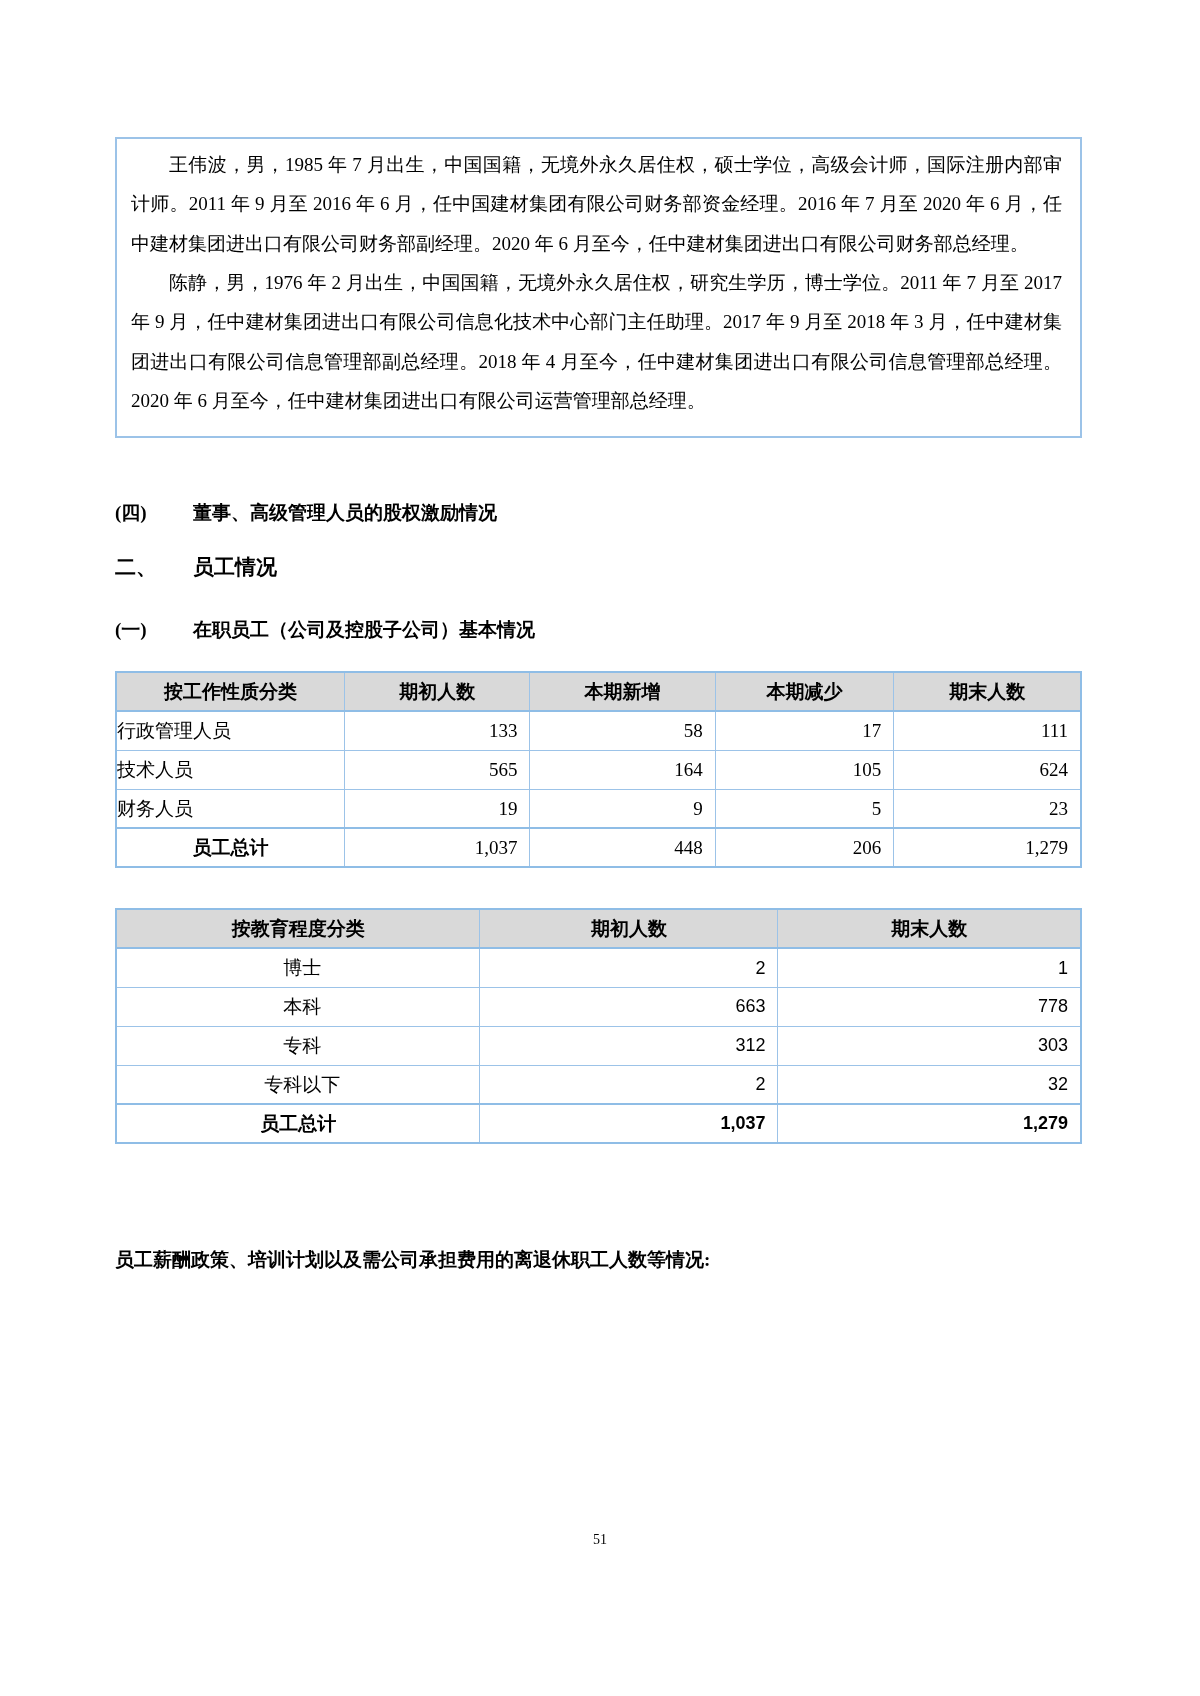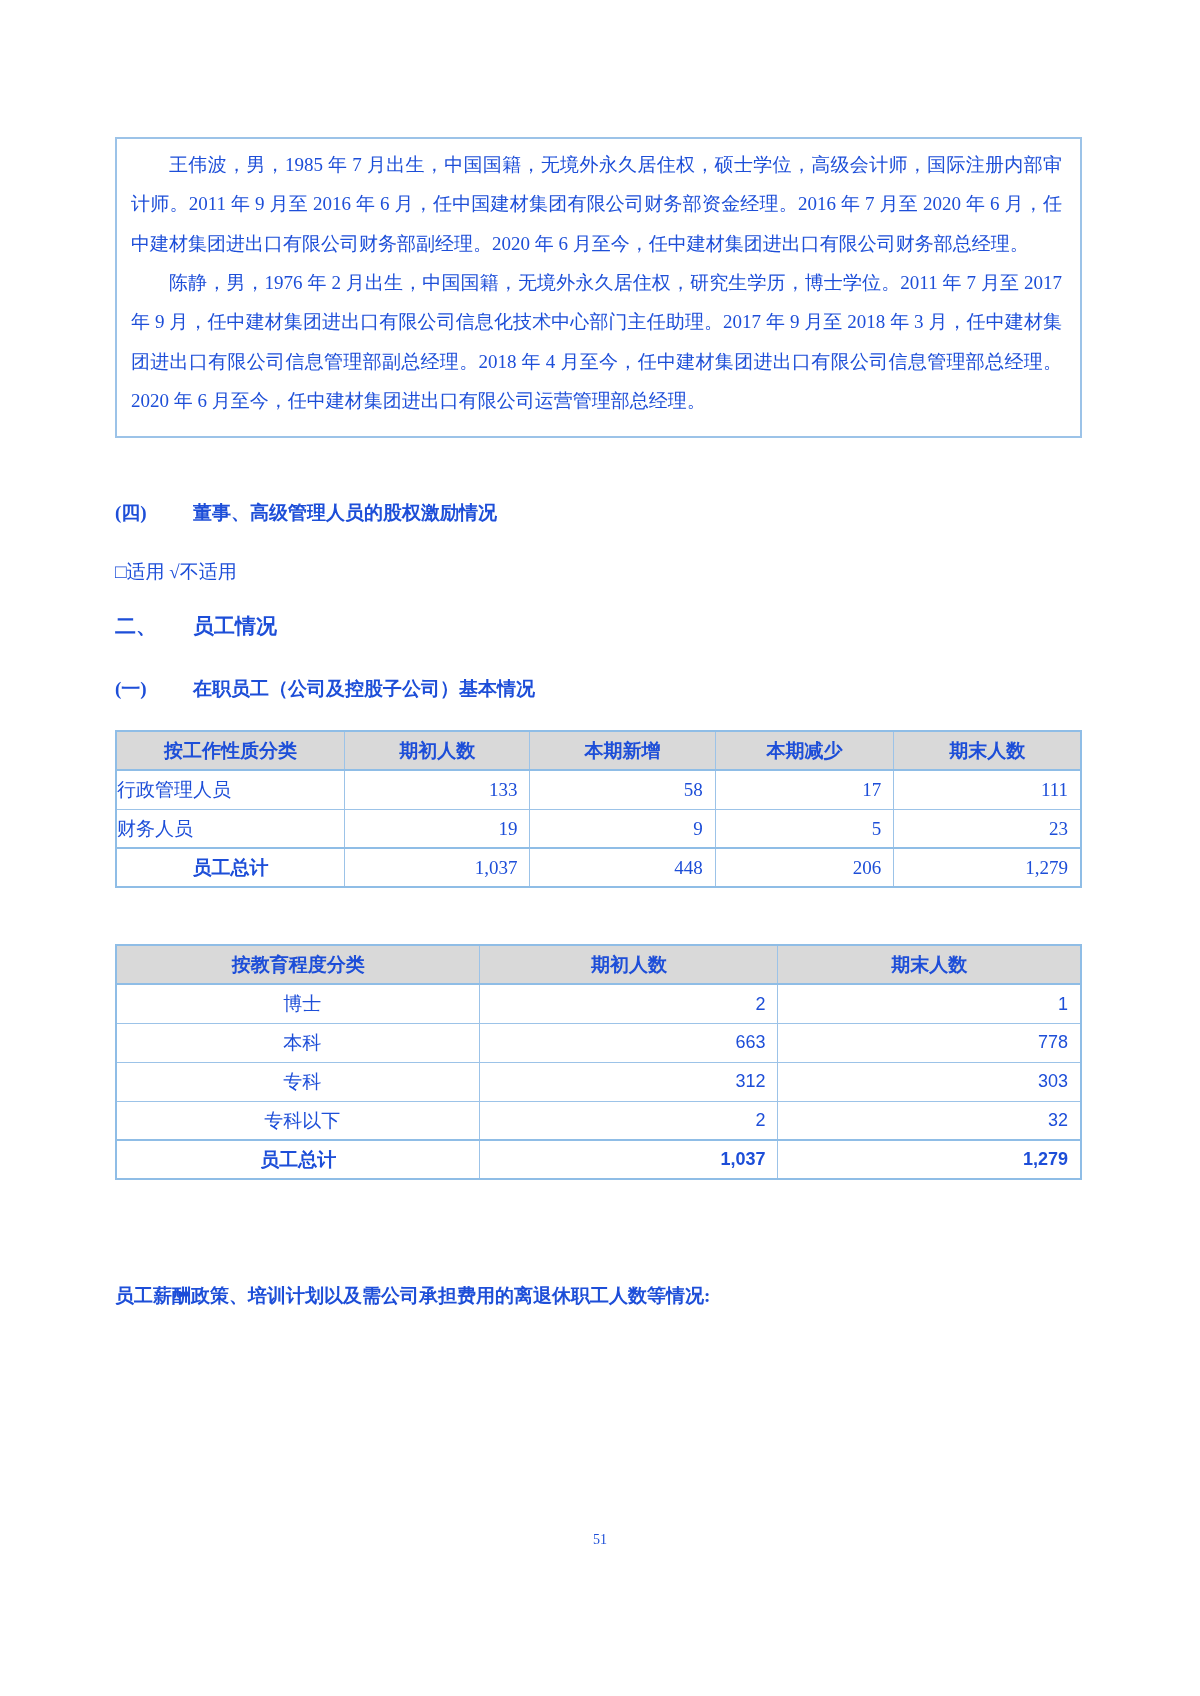--- a/index.html
+++ b/index.html
@@ -4,21 +4,21 @@
 <style>
   * { box-sizing: border-box; }
   html, body { margin: 0; padding: 0; background: #ffffff; }
   .page {
     position: relative;
     width: 1200px;
     height: 1696px;
     margin: 0 auto;
     background: #ffffff;
     font-family: "Liberation Serif", serif;
-    color: #1d4ed8;
+    color: #000000;
     padding: 137px 118px 0 115px;
     overflow: hidden;
   }
   
   .bio-box {
     border: 2px solid #9cc3e8;
     padding: 6px 18px 16px 14px;
     font-size: 19px;
     line-height: 2.07;
     text-align: justify;
@@ -34,21 +34,21 @@
   .h1-row { margin-top: 36px; font-size: 19px; }
 
   
   table {
     width: 100%;
     border-collapse: collapse;
     table-layout: fixed;
     border: 2px solid #8fbde6;
   }
   .t1 { margin-top: 28px; }
-  .t2 { margin-top: 56px; }
+  .t2 { margin-top: 40px; }
   th, td {
     border: 1px solid #9cc3e8;
     height: 39px;
     font-size: 19px;
     padding: 0;
     overflow: hidden;
     white-space: nowrap;
   }
   thead th {
     background: #d9d9d9;
@@ -85,21 +85,20 @@
   <div class="bio-box">
     <p>王伟波，男，1985 年 7 月出生，中国国籍，无境外永久居住权，硕士学位，高级会计师，国际注册内部审计师。2011 年 9 月至 2016 年 6 月，任中国建材集团有限公司财务部资金经理。2016 年 7 月至 2020 年 6 月，任中建材集团进出口有限公司财务部副经理。2020 年 6 月至今，任中建材集团进出口有限公司财务部总经理。</p>
     <p>陈静，男，1976 年 2 月出生，中国国籍，无境外永久居住权，研究生学历，博士学位。2011 年 7 月至 2017 年 9 月，任中建材集团进出口有限公司信息化技术中心部门主任助理。2017 年 9 月至 2018 年 3 月，任中建材集团进出口有限公司信息管理部副总经理。2018 年 4 月至今，任中建材集团进出口有限公司信息管理部总经理。2020 年 6 月至今，任中建材集团进出口有限公司运营管理部总经理。</p>
   </div>
 
   <div class="h-row h4-row">
     <span class="h-label">(四)</span>
     <span>董事、高级管理人员的股权激励情况</span>
   </div>
 
-  <div class="applicable-line">□适用  √不适用</div>
 
   <div class="h-row h2-row">
     <span class="h-label">二、</span>
     <span>员工情况</span>
   </div>
 
   <div class="h-row h1-row">
     <span class="h-label">(一)</span>
     <span>在职员工（公司及控股子公司）基本情况</span>
   </div>
@@ -123,20 +122,27 @@
     </thead>
     <tbody>
       <tr>
         <td class="cell-label">行政管理人员</td>
         <td class="cell-num">133</td>
         <td class="cell-num">58</td>
         <td class="cell-num">17</td>
         <td class="cell-num">111</td>
       </tr>
       <tr>
+        <td class="cell-label">技术人员</td>
+        <td class="cell-num">565</td>
+        <td class="cell-num">164</td>
+        <td class="cell-num">105</td>
+        <td class="cell-num">624</td>
+      </tr>
+      <tr>
         <td class="cell-label">财务人员</td>
         <td class="cell-num">19</td>
         <td class="cell-num">9</td>
         <td class="cell-num">5</td>
         <td class="cell-num">23</td>
       </tr>
       <tr class="total-row">
         <td class="total-label">员工总计</td>
         <td class="cell-num">1,037</td>
         <td class="cell-num">448</td>

